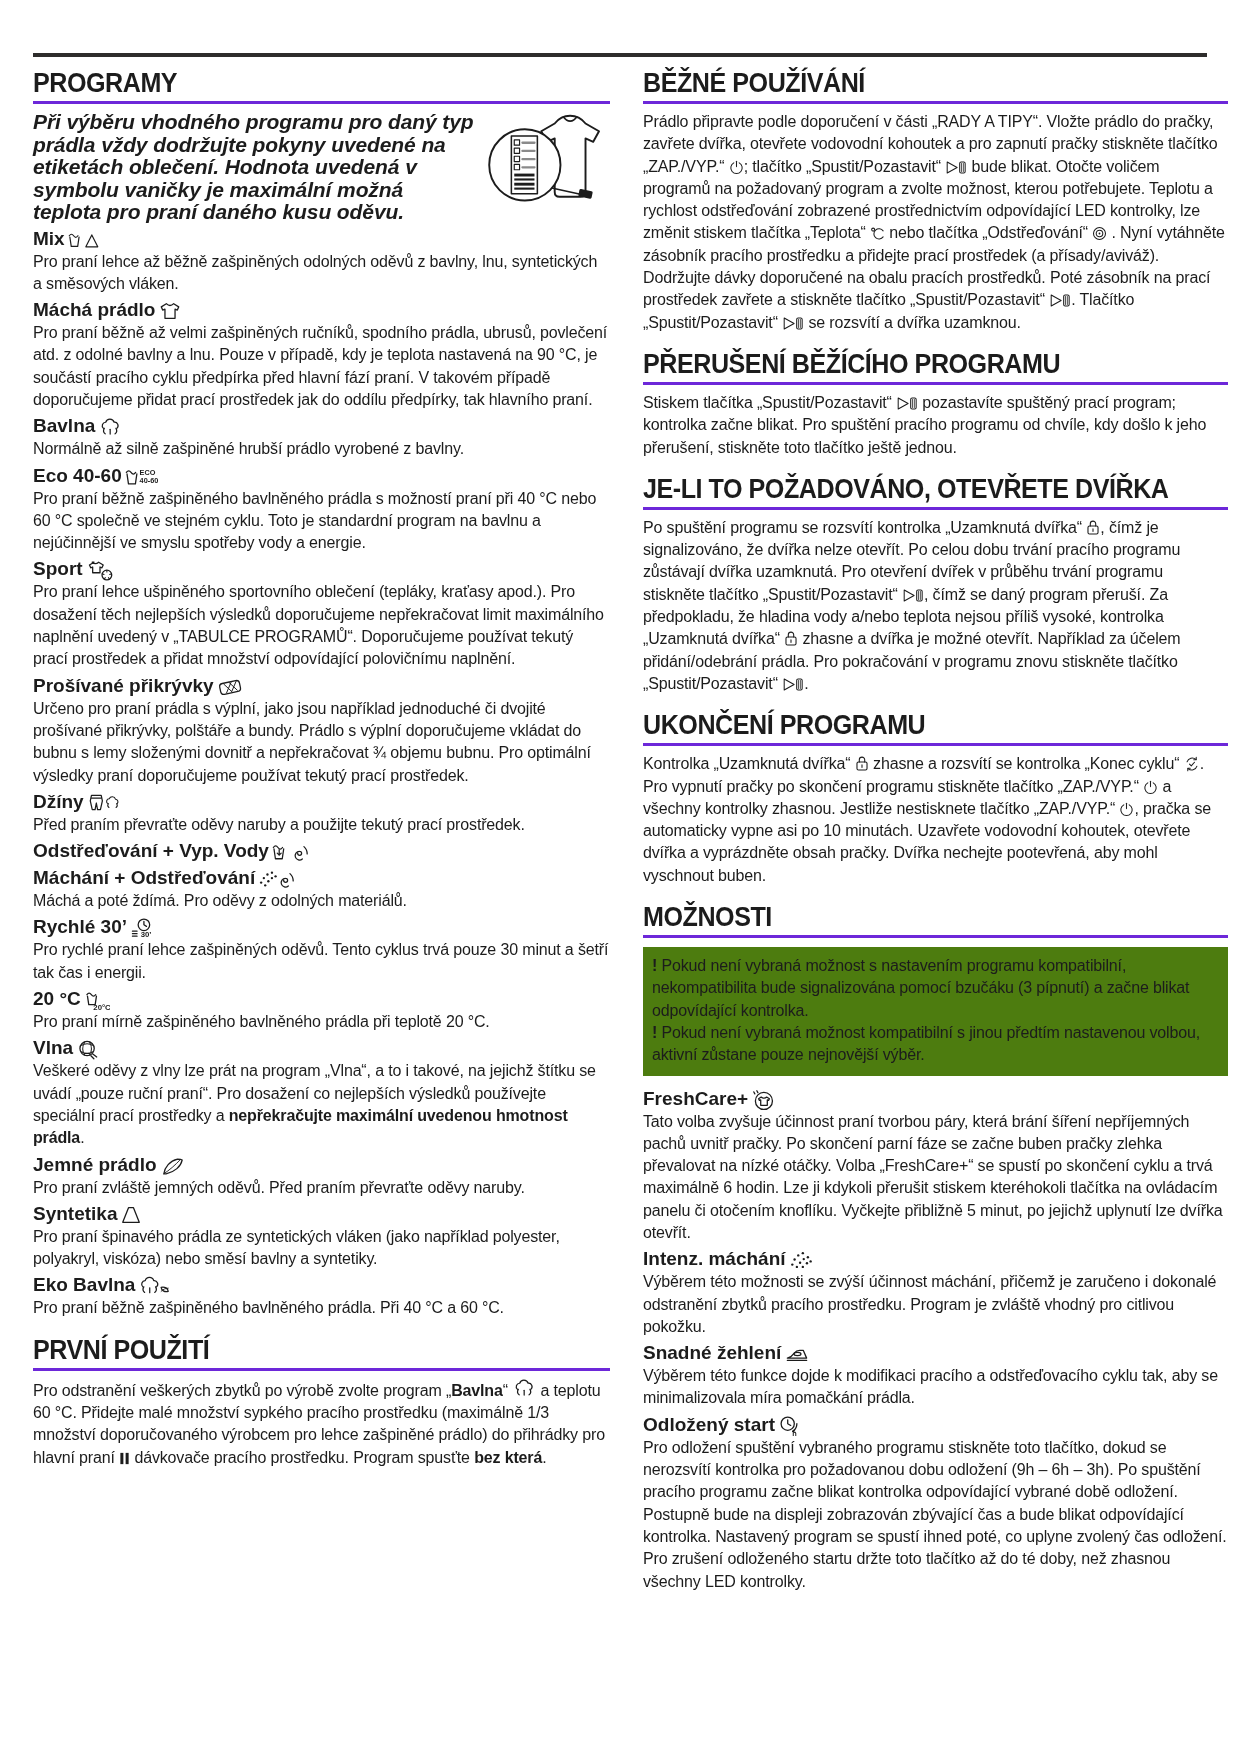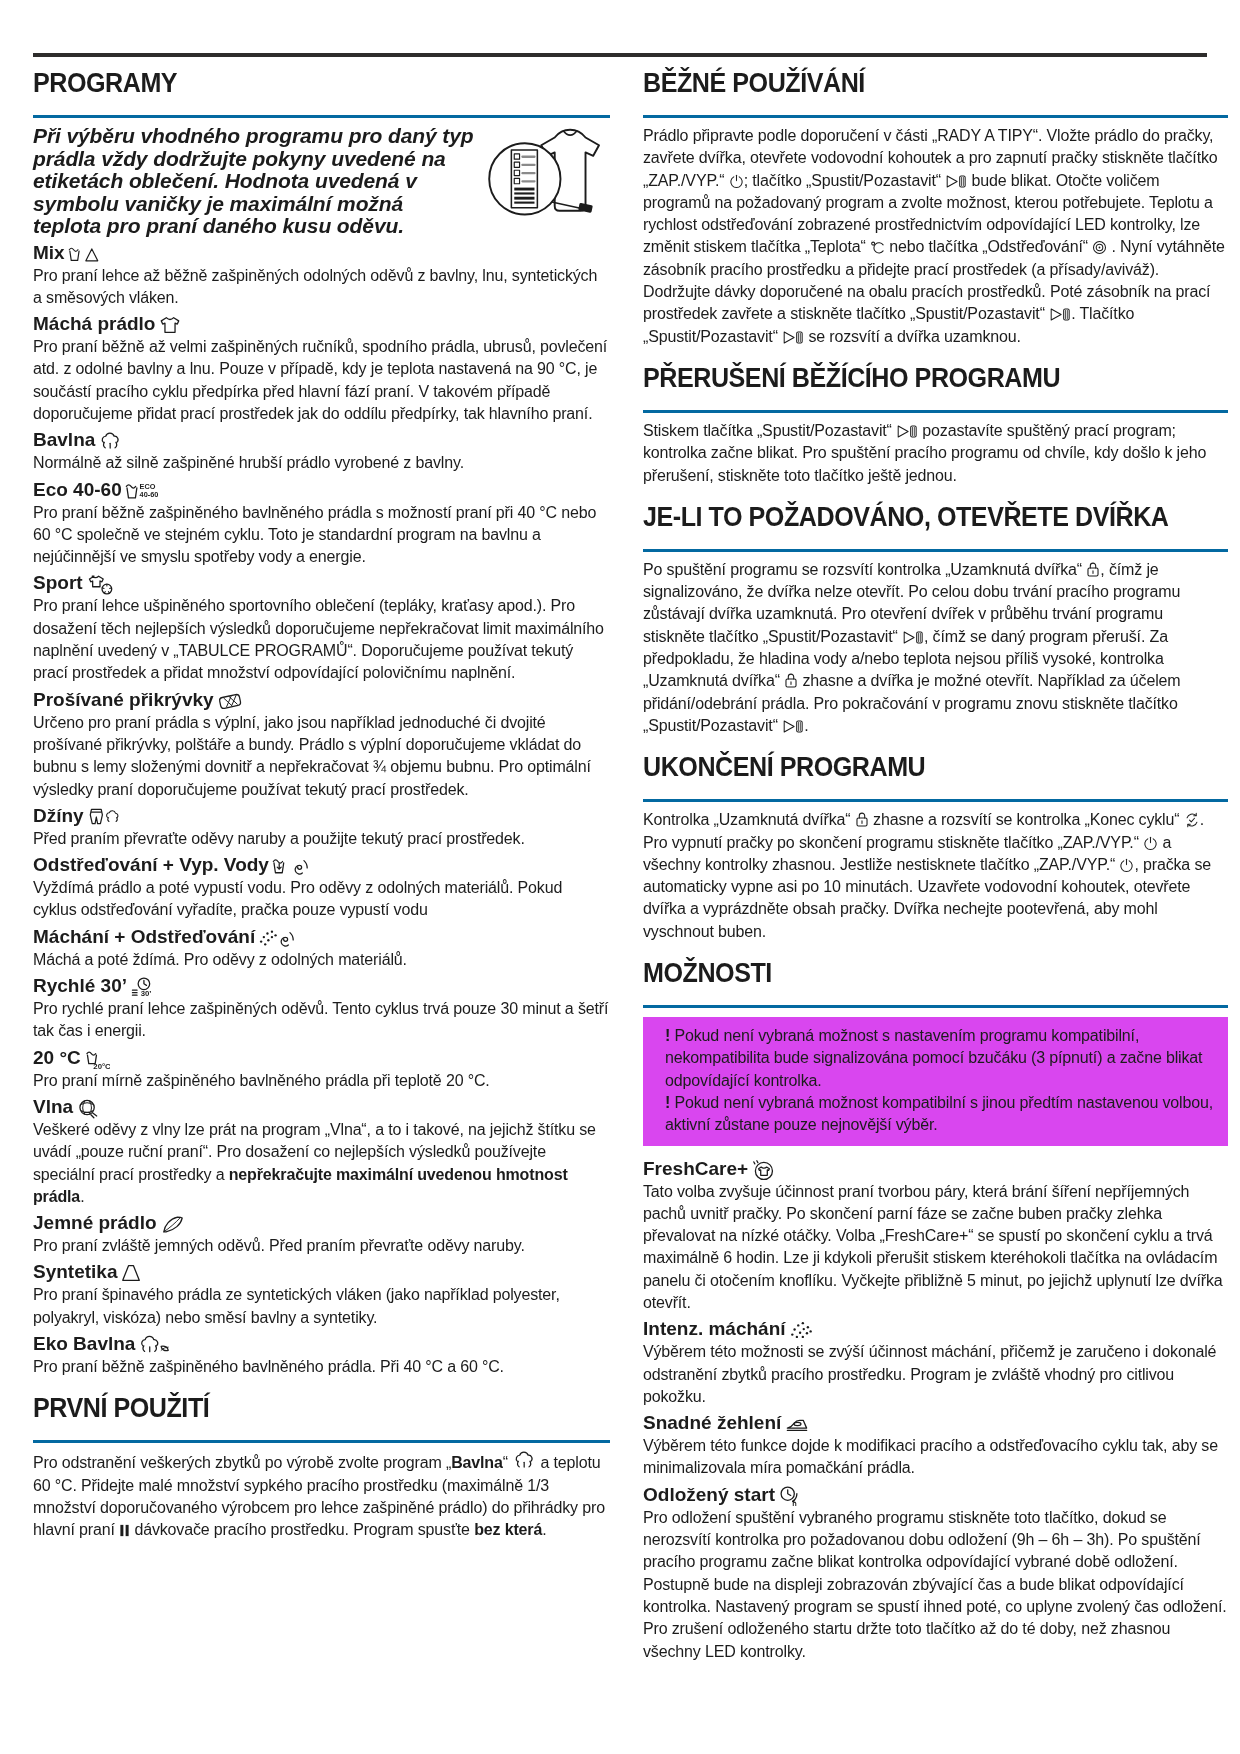--- a/index.html
+++ b/index.html
@@ -6,36 +6,36 @@
   html,body { width:1240px; height:1754px; }
   body { position:relative; background:#ffffff; overflow:hidden;
          font-family:"Liberation Sans","DejaVu Sans",sans-serif; color:#1c1c1c; }
   .toprule { position:absolute; left:33px; right:33px; top:53px; height:4px; background:#2e2d2c; }
   .col { position:absolute; top:68px; }
   .col-left  { left:33px;  width:577px; }
   .col-right { left:643px; width:585px; }
   .section { margin-top:15px; }
   .section:first-child { margin-top:0; }
   h2.section-h { font-size:27px; line-height:31px; font-weight:bold;
-                 border-bottom:3px solid #0369a1; padding-bottom:16px; margin-bottom:7px; }
+                 border-bottom:3px solid #6d28d9; padding-bottom:2px; margin-bottom:7px; }
   h2.section-h .hx { display:inline-block; transform:scaleX(.93); transform-origin:0 60%;
                      letter-spacing:-.5px; white-space:nowrap; }
   .lead { font-weight:bold; font-style:italic; font-size:21px; line-height:22.5px;
           letter-spacing:-.1px; margin-bottom:2px; }
   .ill { float:right; margin:0 0 4px 10px; line-height:0; }
   .section::after { content:""; display:block; clear:both; }
   .entry { margin-top:3px; }
   .entry-title { font-weight:bold; font-size:19px; line-height:23px; }
   .entry-title .ic { vertical-align:-6px; margin-left:3px; }
   .body-t { font-size:16px; line-height:22.3px; letter-spacing:-.15px; }
   .para { margin-bottom:3px; }
   .b { font-weight:bold; }
   .ic { display:inline-block; line-height:0; vertical-align:-3px; }
   .ic svg { display:inline-block; }
-  .notebox { background:#d946ef; padding:8px 9px 9px 22px; margin:9px 0 11px 0; }
+  .notebox { background:#4d7c0f; padding:8px 9px 9px 9px; margin:9px 0 11px 0; }
 </style>
 </head>
 <body>
 
 <div class="toprule"></div>
 <main>
   <div class="col col-left" id="col-left">
       <section class="section">
         <h2 class="section-h"><span class="hx">PROGRAMY</span></h2>
         <span class="ic ill"><svg width="126" height="104" viewBox="0 0 130 108" fill="none" stroke="#1c1c1c" stroke-width="2" stroke-linecap="round" stroke-linejoin="round" xmlns="http://www.w3.org/2000/svg">
@@ -124,21 +124,20 @@
           <div class="body-t entry-desc">Před praním převraťte oděvy naruby a použijte tekutý prací prostředek.</div>
         </div>
         <div class="entry">
           <div class="entry-title"><span>Odstřeďování + Vyp. Vody</span><span class="ic "><svg width="36" height="22" viewBox="0 0 40 24" fill="none" stroke="#1c1c1c" stroke-width="1.4" stroke-linecap="round" stroke-linejoin="round" xmlns="http://www.w3.org/2000/svg">
                 <path d="M1.5 7c1.7-2.4 3.4-2.4 5.1 0s3.4 2.4 5.1 0"></path>
                 <path d="M2.2 8.6 L3.8 19.5 h7.6 L13 8.6"></path>
                 <path d="M8 9.5v6M5.8 13.3 8 15.5l2.2-2.2"></path>
                 <path d="M28.5 13.5a2.2 2.2 0 1 0 2.2-2.2 4.8 4.8 0 1 0 3 8.4"></path>
                 <path d="M35.5 6a11 11 0 0 1 3.6 8.2"></path>
               </svg></span></div>
-          <div class="body-t entry-desc">Vyždímá prádlo a poté vypustí vodu. Pro oděvy z odolných materiálů. Pokud cyklus odstřeďování vyřadíte, pračka pouze vypustí vodu</div>
         </div>
         <div class="entry">
           <div class="entry-title"><span>Máchání + Odstřeďování</span><span class="ic "><svg width="36" height="22" viewBox="0 0 40 24" fill="none" stroke="#1c1c1c" stroke-width="1.4" stroke-linecap="round" stroke-linejoin="round" xmlns="http://www.w3.org/2000/svg">
                 <g fill="#1c1c1c" stroke="none">
                   <circle cx="3.5" cy="16" r="1.3"></circle>
                   <circle cx="6.5" cy="11" r="1.3"></circle>
                   <circle cx="10.5" cy="7" r="1.3"></circle>
                   <circle cx="15.5" cy="5" r="1.3"></circle>
                   <circle cx="8" cy="19" r="1.3"></circle>
                   <circle cx="11.5" cy="14.5" r="1.3"></circle>

